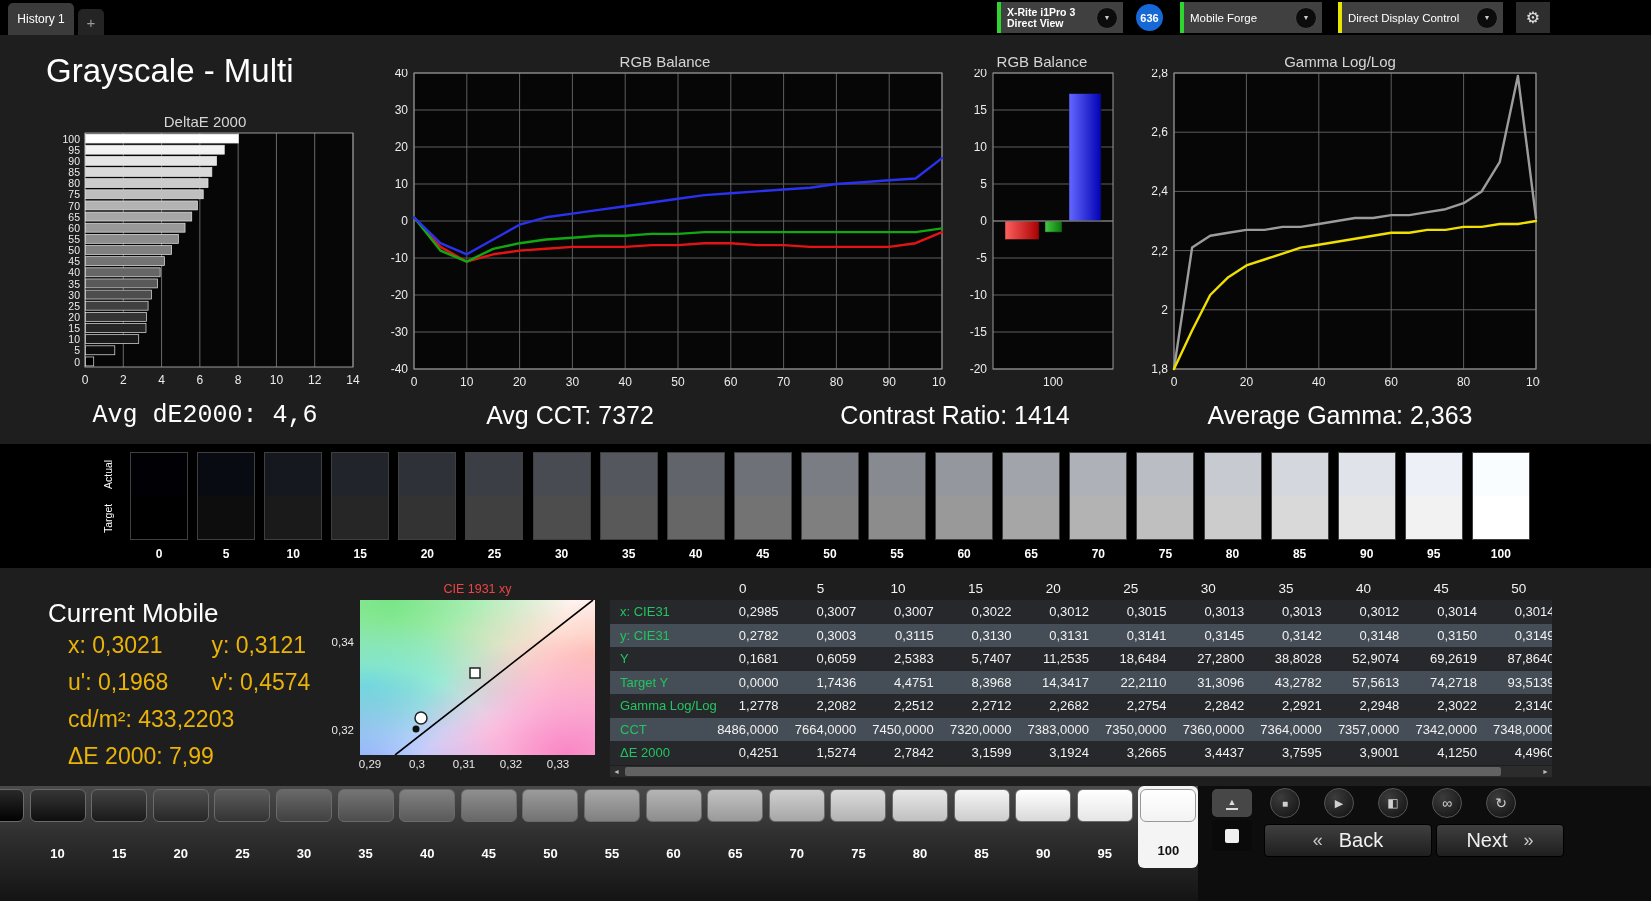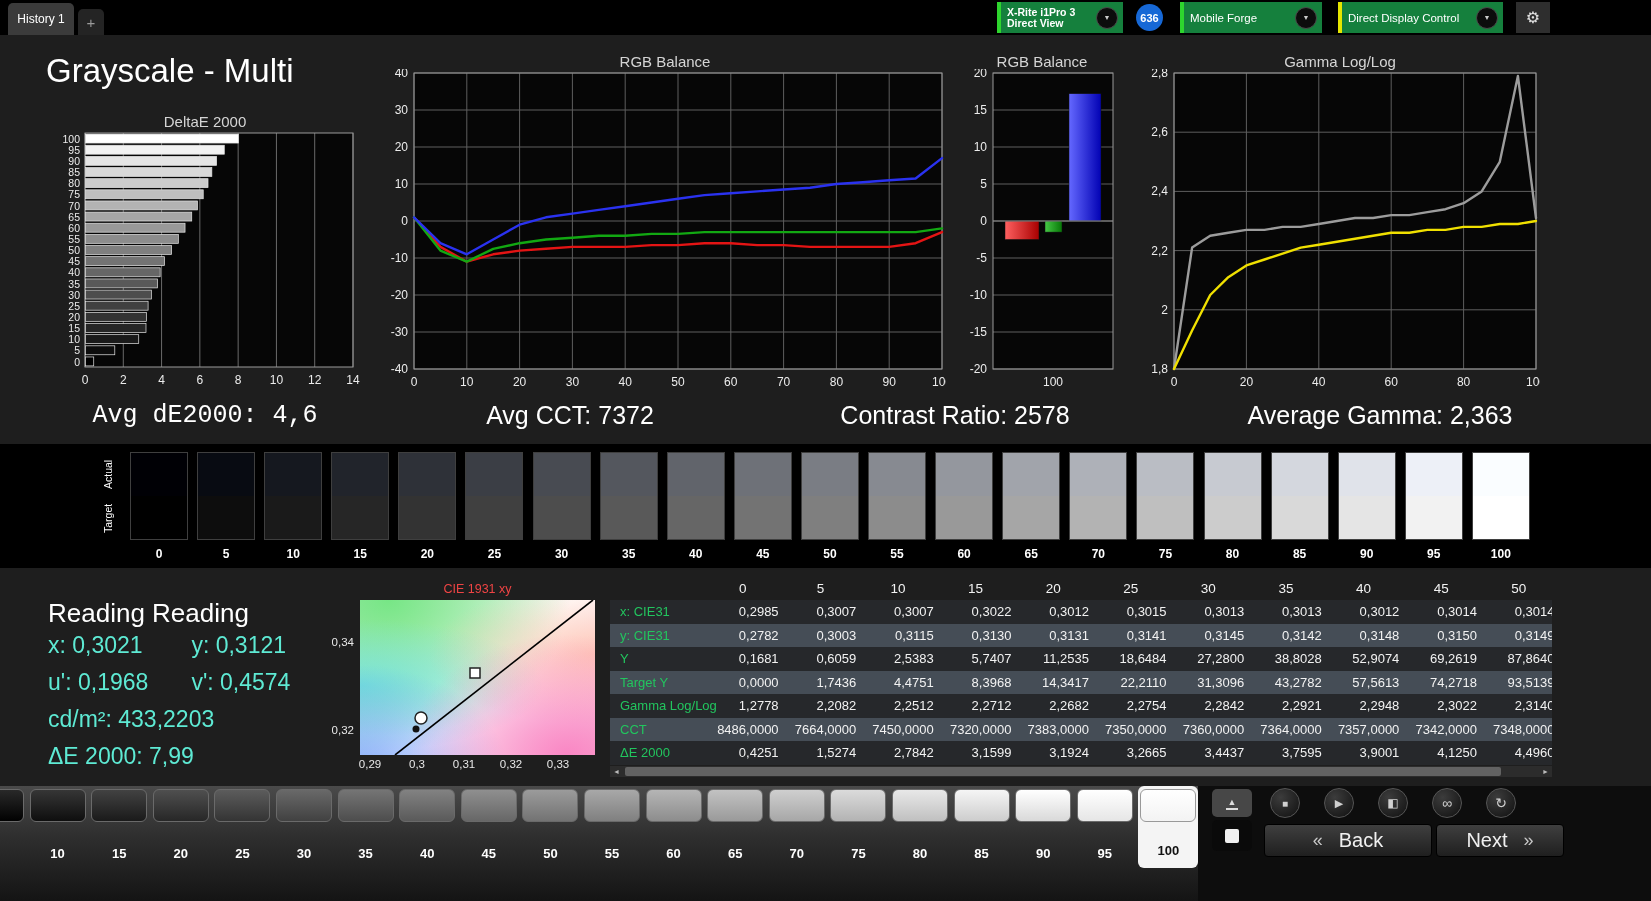--- a/index.html
+++ b/index.html
@@ -3,56 +3,56 @@
 <meta charset="utf-8">
 <style>
   html,body{margin:0;padding:0;background:#111;}
   #app{position:relative;width:1651px;height:901px;background:#1e1e1e;font-family:"Liberation Sans",sans-serif;overflow:hidden;color:#fff;}
   svg text{font-family:"Liberation Sans",sans-serif;}
 
   
   #topbar{position:absolute;left:0;top:0;width:100%;height:35px;background:#000;}
   #history-tab{position:absolute;left:8px;top:3px;width:66px;height:32px;background:#3b3b3b;border-radius:5px 5px 0 0;display:flex;align-items:center;justify-content:center;font-size:12px;color:#fff;}
   #new-tab{position:absolute;left:78px;top:9px;width:26px;height:26px;background:#242424;border-radius:5px 5px 0 0;display:flex;align-items:center;justify-content:center;color:#9a9a9a;font-size:15px;}
-  .dd{position:absolute;top:2px;height:31px;background:#15803d;display:flex;align-items:center;}
+  .dd{position:absolute;top:2px;height:31px;background:#404040;display:flex;align-items:center;}
   .accent{width:4px;height:31px;margin-right:6px;flex:none;}
   .dd-label{font-size:11.5px;color:#fff;white-space:nowrap;}
   .dd-lines{display:flex;flex-direction:column;line-height:11px;font-size:10.5px;font-weight:bold;white-space:nowrap;}
   .dd-circle{width:20px;height:20px;border-radius:50%;background:#0c0c0c;border:1px solid #4a4a4a;display:flex;align-items:center;justify-content:center;font-size:7px;color:#ccc;margin:0 5px 0 auto;flex:none;}
   #dd-meter{left:997px;width:126px;}
   #count-badge{position:absolute;left:1136px;top:4px;width:27px;height:27px;border-radius:50%;background:#1668d6;display:flex;align-items:center;justify-content:center;font-size:11px;font-weight:bold;color:#fff;}
   #dd-source{left:1180px;width:142px;}
   #dd-workflow{left:1338px;width:165px;}
   #gear-button{position:absolute;left:1516px;top:2px;width:34px;height:31px;background:#2e2e2e;display:flex;align-items:center;justify-content:center;font-size:16px;color:#e0e0e0;}
 
   
   #page-title{position:absolute;left:46px;top:52px;font-size:33px;color:#fff;}
   .chart-panel{position:absolute;}
   .chart-title{font-size:15px;color:#d5d5d5;text-align:center;height:16px;}
   #panel-deltae{left:45px;top:113px;width:320px;}
   #panel-rgbline{left:384px;top:53px;width:562px;}
   #panel-rgbbar{left:963px;top:53px;width:158px;}
   #panel-gamma{left:1140px;top:53px;width:400px;}
   .summary{position:absolute;top:401px;font-size:25px;color:#fff;transform:translateX(-50%);white-space:nowrap;}
-  #sum-de{left:205px;font-family:Liberation Mono, monospace;} #sum-cct{left:570px;} #sum-contrast{left:955px;} #sum-gamma{left:1340px;margin-left:40px;}
+  #sum-de{left:205px;font-family:Liberation Mono, monospace;} #sum-cct{left:570px;} #sum-contrast{left:955px;} #sum-gamma{left:1340px;}
 
   
   #strip{position:absolute;left:0;top:444px;width:1651px;height:124px;background:#000;}
   #strip-rowlabels{position:absolute;left:102px;top:8px;width:18px;height:88px;display:flex;flex-direction:column;}
   #strip-rowlabels span{flex:1;writing-mode:vertical-rl;transform:rotate(180deg);font-size:10.5px;color:#fff;text-align:center;}
   #strip-cells{position:absolute;left:130px;top:8px;display:flex;}
   .patch-cell{width:58px;margin-right:9.1px;}
   .patch-box{height:88px;display:flex;flex-direction:column;border:1px solid #3f3f3f;box-sizing:border-box;}
   .patch-half{flex:1;}
   .patch-label{text-align:center;font-size:12px;font-weight:bold;color:#fff;margin-top:7px;}
 
   
   #current-reading{position:absolute;left:48px;top:598px;}
   .cr-title{font-size:26px;height:34px;color:#fff;}
-  .cr-row{font-size:23px;height:37px;color:#5eead4;}
+  .cr-row{font-size:23px;height:37px;color:#eab308;margin-left:20px;}
   .cr-pair.w{display:inline-block;width:137px;}
 
   
   #cie-title{position:absolute;left:360px;top:582px;width:235px;text-align:center;font-size:12.5px;color:#ef4444;}
   #cie-chart{position:absolute;left:360px;top:600px;width:235px;height:155px;
     background:
       radial-gradient(ellipse at 88% 100%, rgba(250,120,190,.85), rgba(250,120,190,0) 55%),
       radial-gradient(ellipse at 100% 35%, rgba(255,185,160,.7), rgba(255,185,160,0) 50%),
       radial-gradient(ellipse at 0% 115%, rgba(90,140,255,.75), rgba(90,140,255,0) 45%),
       radial-gradient(ellipse at 0% 55%, rgba(110,225,220,.9), rgba(110,225,220,0) 55%),
@@ -336,21 +336,21 @@
         <line x1="396" y1="4" x2="396" y2="300" stroke="#5e5e5e" stroke-width="1"></line>
         <text x="396" y="317" text-anchor="middle" font-size="12" fill="#ececec">100</text>
         <rect x="34" y="4" width="362" height="296" fill="none" stroke="#9a9a9a" stroke-width="1"></rect>
         <polyline points="34.0,300.0 52.1,178.6 70.2,166.8 88.3,163.8 106.4,160.9 124.5,160.9 142.6,157.9 160.7,157.9 178.8,155.0 196.9,152.0 215.0,149.0 233.1,149.0 251.2,146.1 269.3,146.1 287.4,143.1 305.5,140.2 323.6,134.2 341.7,122.4 359.8,92.8 377.9,7.0 396.0,149.0" fill="none" stroke="#9c9c9c" stroke-width="2.4" stroke-linejoin="round" stroke-linecap="round"></polyline>
         <polyline points="34.0,300.0 52.1,261.5 70.2,226.0 88.3,208.2 106.4,196.4 124.5,190.5 142.6,184.6 160.7,178.6 178.8,175.7 196.9,172.7 215.0,169.8 233.1,166.8 251.2,163.8 269.3,163.8 287.4,160.9 305.5,160.9 323.6,157.9 341.7,157.9 359.8,155.0 377.9,155.0 396.0,152.0" fill="none" stroke="#f0e000" stroke-width="2.4" stroke-linejoin="round" stroke-linecap="round"></polyline>
       </svg>
   </div>
 
   <div class="summary" id="sum-de">Avg dE2000: 4,6</div>
   <div class="summary" id="sum-cct">Avg CCT: 7372</div>
-  <div class="summary" id="sum-contrast">Contrast Ratio: 2578</div>
+  <div class="summary" id="sum-contrast">Contrast Ratio: 1414</div>
   <div class="summary" id="sum-gamma">Average Gamma: 2,363</div>
 
   <div id="strip">
     <div id="strip-rowlabels">
       <span>Actual</span>
       <span>Target</span>
     </div>
     <div id="strip-cells">
         <div class="patch-cell">
           <div class="patch-box">
@@ -496,21 +496,21 @@
           <div class="patch-box">
             <div class="patch-half" style="background: rgb(250, 253, 255);"></div>
             <div class="patch-half" style="background: rgb(255, 255, 255);"></div>
           </div>
           <div class="patch-label">100</div>
         </div>
       </div>
   </div>
 
   <div id="current-reading">
-    <div class="cr-title">Reading Reading</div>
+    <div class="cr-title">Current Mobile</div>
     <div class="cr-row">
       <span class="cr-pair w"><span>x:</span> <span>0,3021</span></span>
       <span class="cr-pair"><span>y:</span> <span>0,3121</span></span>
     </div>
     <div class="cr-row">
       <span class="cr-pair w"><span>u':</span> <span>0,1968</span></span>
       <span class="cr-pair"><span>v':</span> <span>0,4574</span></span>
     </div>
     <div class="cr-row">
       <span class="cr-pair"><span>cd/m²:</span> <span>433,2203</span></span>

